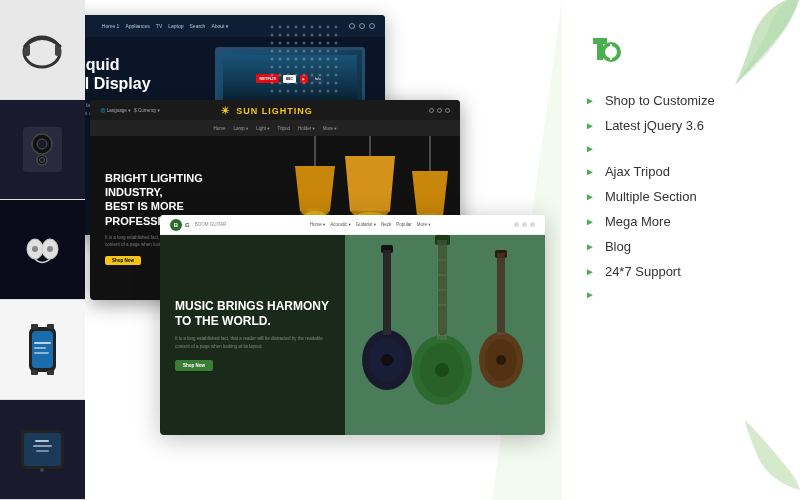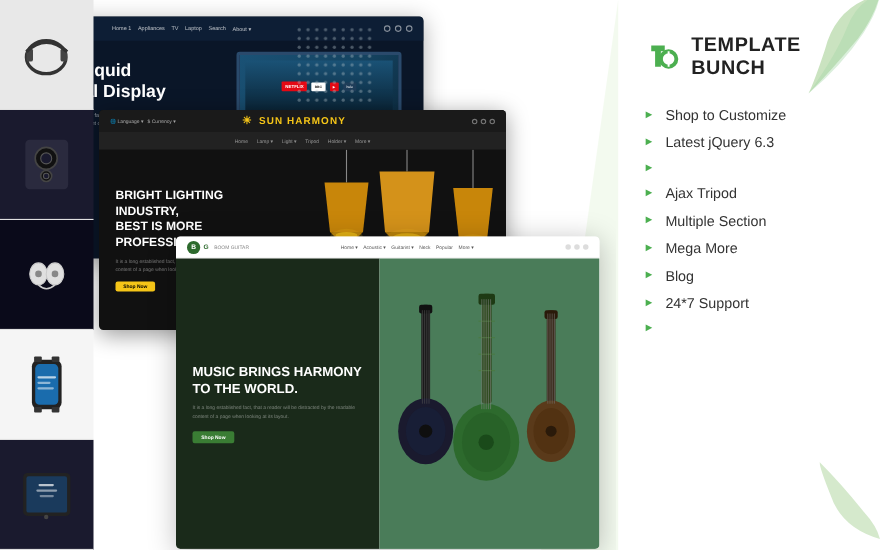--- a/index.html
+++ b/index.html
@@ -333,21 +333,21 @@
       position: relative;
       overflow: hidden;
     }
 
     
     .template-3 {
       position: absolute;
       top: 215px;
       left: 160px;
       width: 385px;
-      height: 284px;
+      height: 220px;
       background: #fff;
       border-radius: 4px;
       overflow: hidden;
       z-index: 5;
       box-shadow: 0 4px 25px rgba(0,0,0,0.25);
     }
     .t3-nav {
       height: 20px;
       background: #fff;
       border-bottom: 1px solid #eee;
@@ -528,21 +528,21 @@
       <circle cx="2" cy="2" r="1.5" fill="#b0bec5"></circle>
     </pattern>
     <rect width="70" height="70" fill="url(#dots)"></rect>
   </svg>
 
   <div class="template-2">
     <div class="t2-nav">
       <span class="t2-lang">🌐 Language ▾ &nbsp; $ Currency ▾</span>
       <div class="t2-logo">
         <span class="t2-sun-icon">☀</span>
-        <span>SUN HARMONY</span>
+        <span>SUN LIGHTING</span>
       </div>
       <div class="t2-nav-right">
         <div class="t2-nav-dot"></div>
         <div class="t2-nav-dot"></div>
         <div class="t2-nav-dot"></div>
       </div>
     </div>
     <div class="t2-subnav">
       <span class="t2-subnav-link">Home</span>
       <span class="t2-subnav-link">Lamp ▾</span>
@@ -751,31 +751,30 @@
 
     <div class="brand-area">
 
       <svg width="38" height="38" viewBox="0 0 38 38">
         <rect width="38" height="38" rx="6" fill="#fff"></rect>
 
         <path d="M 8 8 L 22 8 L 22 14 L 18 14 L 18 30 L 12 30 L 12 14 L 8 14 Z" fill="#4caf50"></path>
         <circle cx="26" cy="22" r="8" fill="none" stroke="#4caf50" stroke-width="4"></circle>
         <line x1="26" y1="14" x2="26" y2="30" stroke="#fff" stroke-width="2"></line>
       </svg>
-      <span class="brand-name">TEMPLATE BUNCH</span>
     </div>
 
     <ul class="feature-list">
       <li class="feature-item">
         <span class="arrow-icon">►</span>
         <span>Shop to Customize</span>
       </li>
       <li class="feature-item">
         <span class="arrow-icon">►</span>
-        <span>Latest jQuery 6.3</span>
+        <span>Latest jQuery 3.6</span>
       </li>
       <li class="feature-item">
         <span class="arrow-icon">►</span>
       </li>
       <li class="feature-item">
         <span class="arrow-icon">►</span>
         <span>Ajax Tripod</span>
       </li>
       <li class="feature-item">
         <span class="arrow-icon">►</span>

